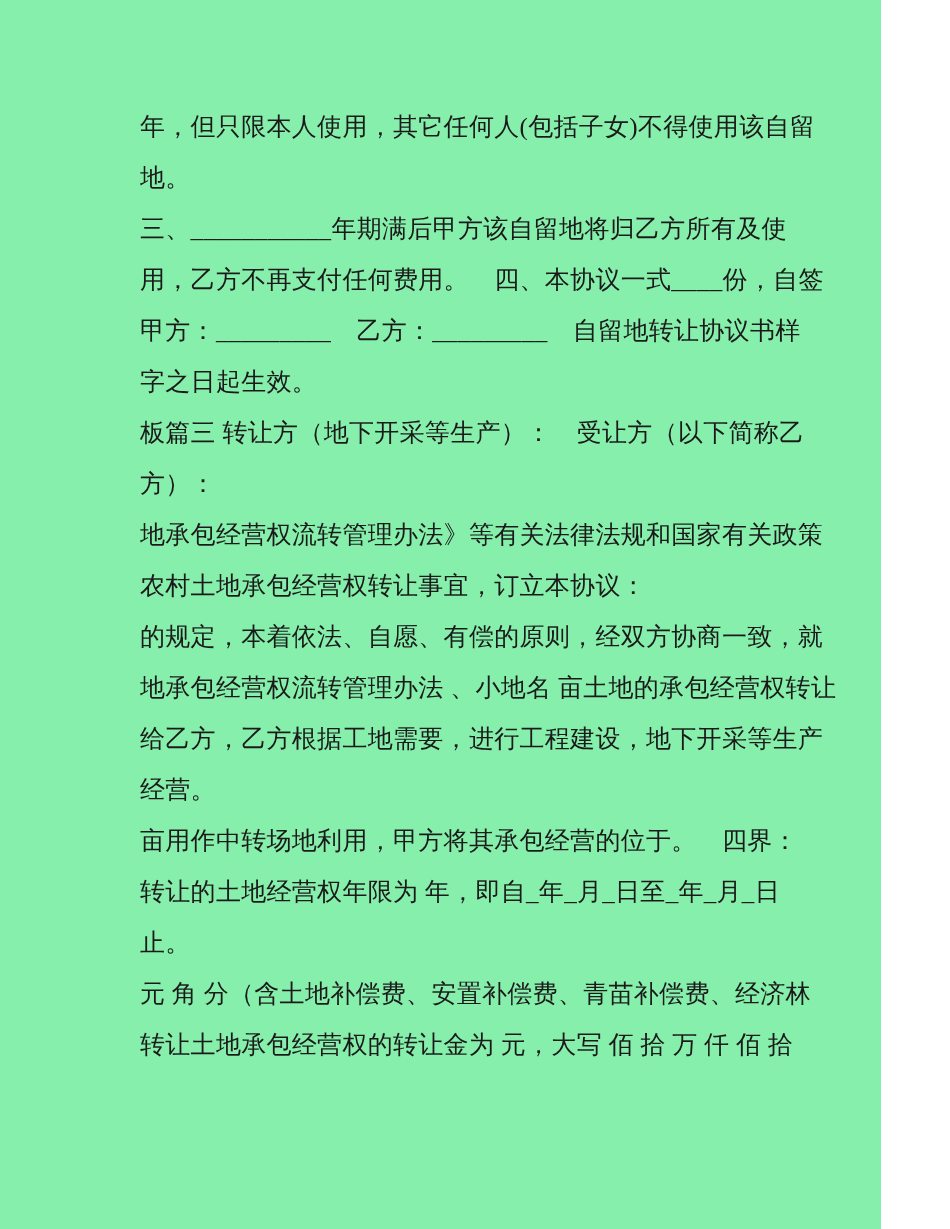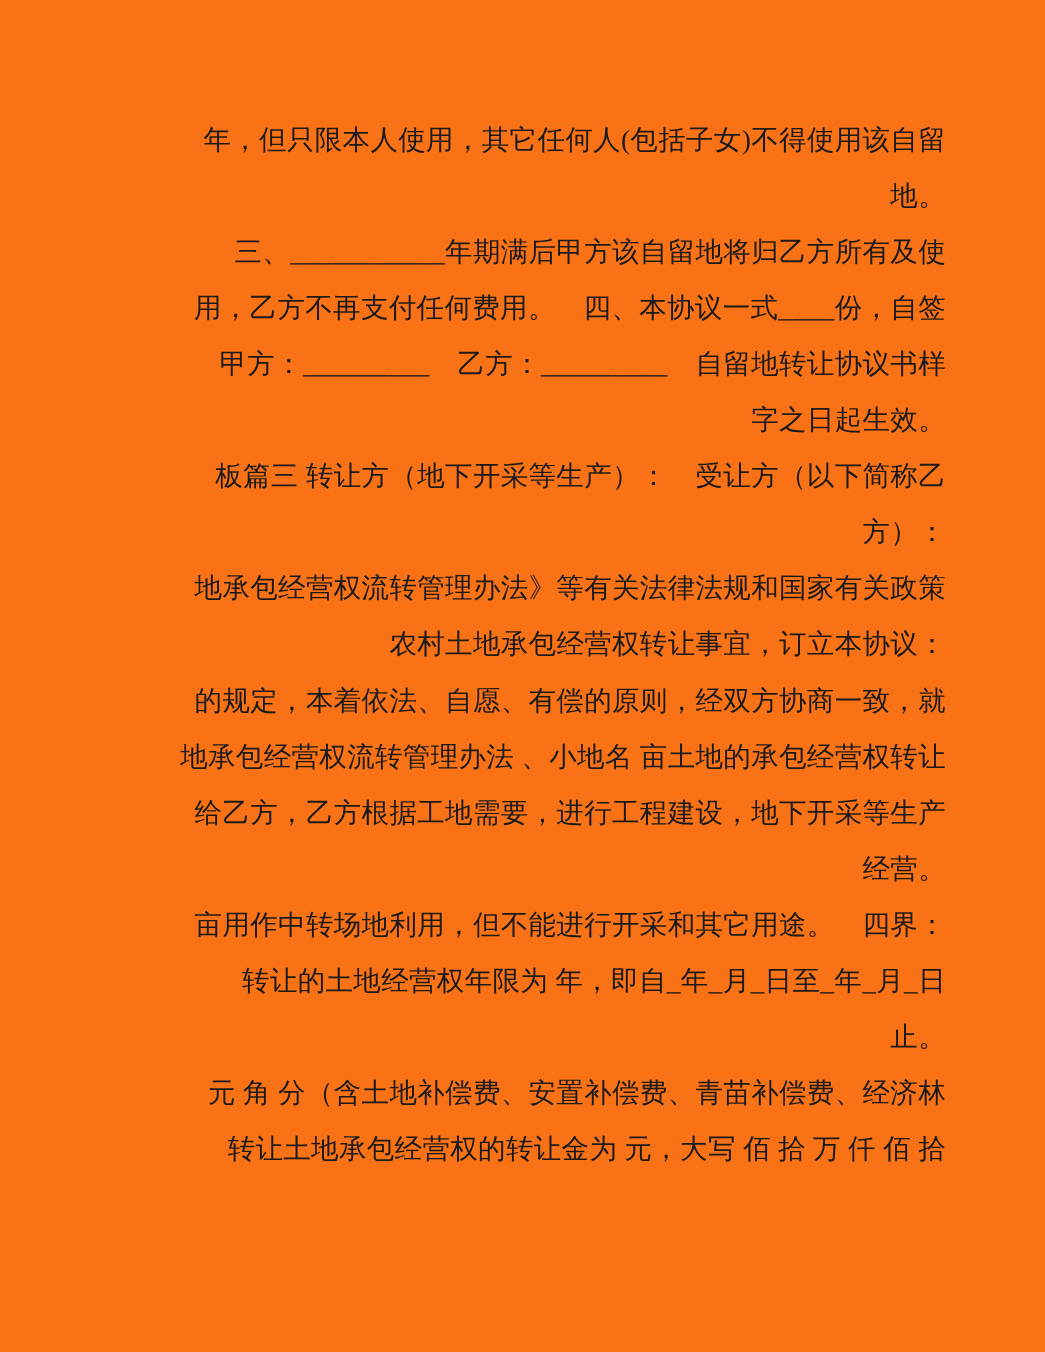--- a/index.html
+++ b/index.html
@@ -2,26 +2,25 @@
 <html lang="zh"><head>
 <meta charset="utf-8">
 <style>
   html, body {
     margin: 0;
     padding: 0;
     background: #ffffff;
   }
   .page {
     position: relative;
-    width: 950px;
+    width: 881px;
     height: 1229px;
-    background: #f97316;
+    background: #86efac;
     overflow: hidden;
     font-family: "Liberation Serif", "DejaVu Serif", serif;
-    text-align: right;
   }
   .text-block {
     position: absolute;
     left: 140px;
     top: 102px;
     width: 720px;
   }
   .doc-line {
     font-size: 25px;
     line-height: 51px;
@@ -44,19 +43,19 @@
     <div class="doc-line">甲方：_________　乙方：_________　自留地转让协议书样</div>
     <div class="doc-line">字之日起生效。</div>
     <div class="doc-line">板篇三 转让方（地下开采等生产）：　受让方（以下简称乙</div>
     <div class="doc-line">方）：</div>
     <div class="doc-line">地承包经营权流转管理办法》等有关法律法规和国家有关政策</div>
     <div class="doc-line">农村土地承包经营权转让事宜，订立本协议：</div>
     <div class="doc-line">的规定，本着依法、自愿、有偿的原则，经双方协商一致，就</div>
     <div class="doc-line">地承包经营权流转管理办法 、小地名 亩土地的承包经营权转让</div>
     <div class="doc-line">给乙方，乙方根据工地需要，进行工程建设，地下开采等生产</div>
     <div class="doc-line">经营。</div>
-    <div class="doc-line">亩用作中转场地利用，但不能进行开采和其它用途。　四界：</div>
+    <div class="doc-line">亩用作中转场地利用，甲方将其承包经营的位于。　四界：</div>
     <div class="doc-line">转让的土地经营权年限为 年，即自_年_月_日至_年_月_日</div>
     <div class="doc-line">止。</div>
     <div class="doc-line">元 角 分（含土地补偿费、安置补偿费、青苗补偿费、经济林</div>
     <div class="doc-line">转让土地承包经营权的转让金为 元，大写 佰 拾 万 仟 佰 拾</div>
   </div>
 </div>
 
 </body></html>

